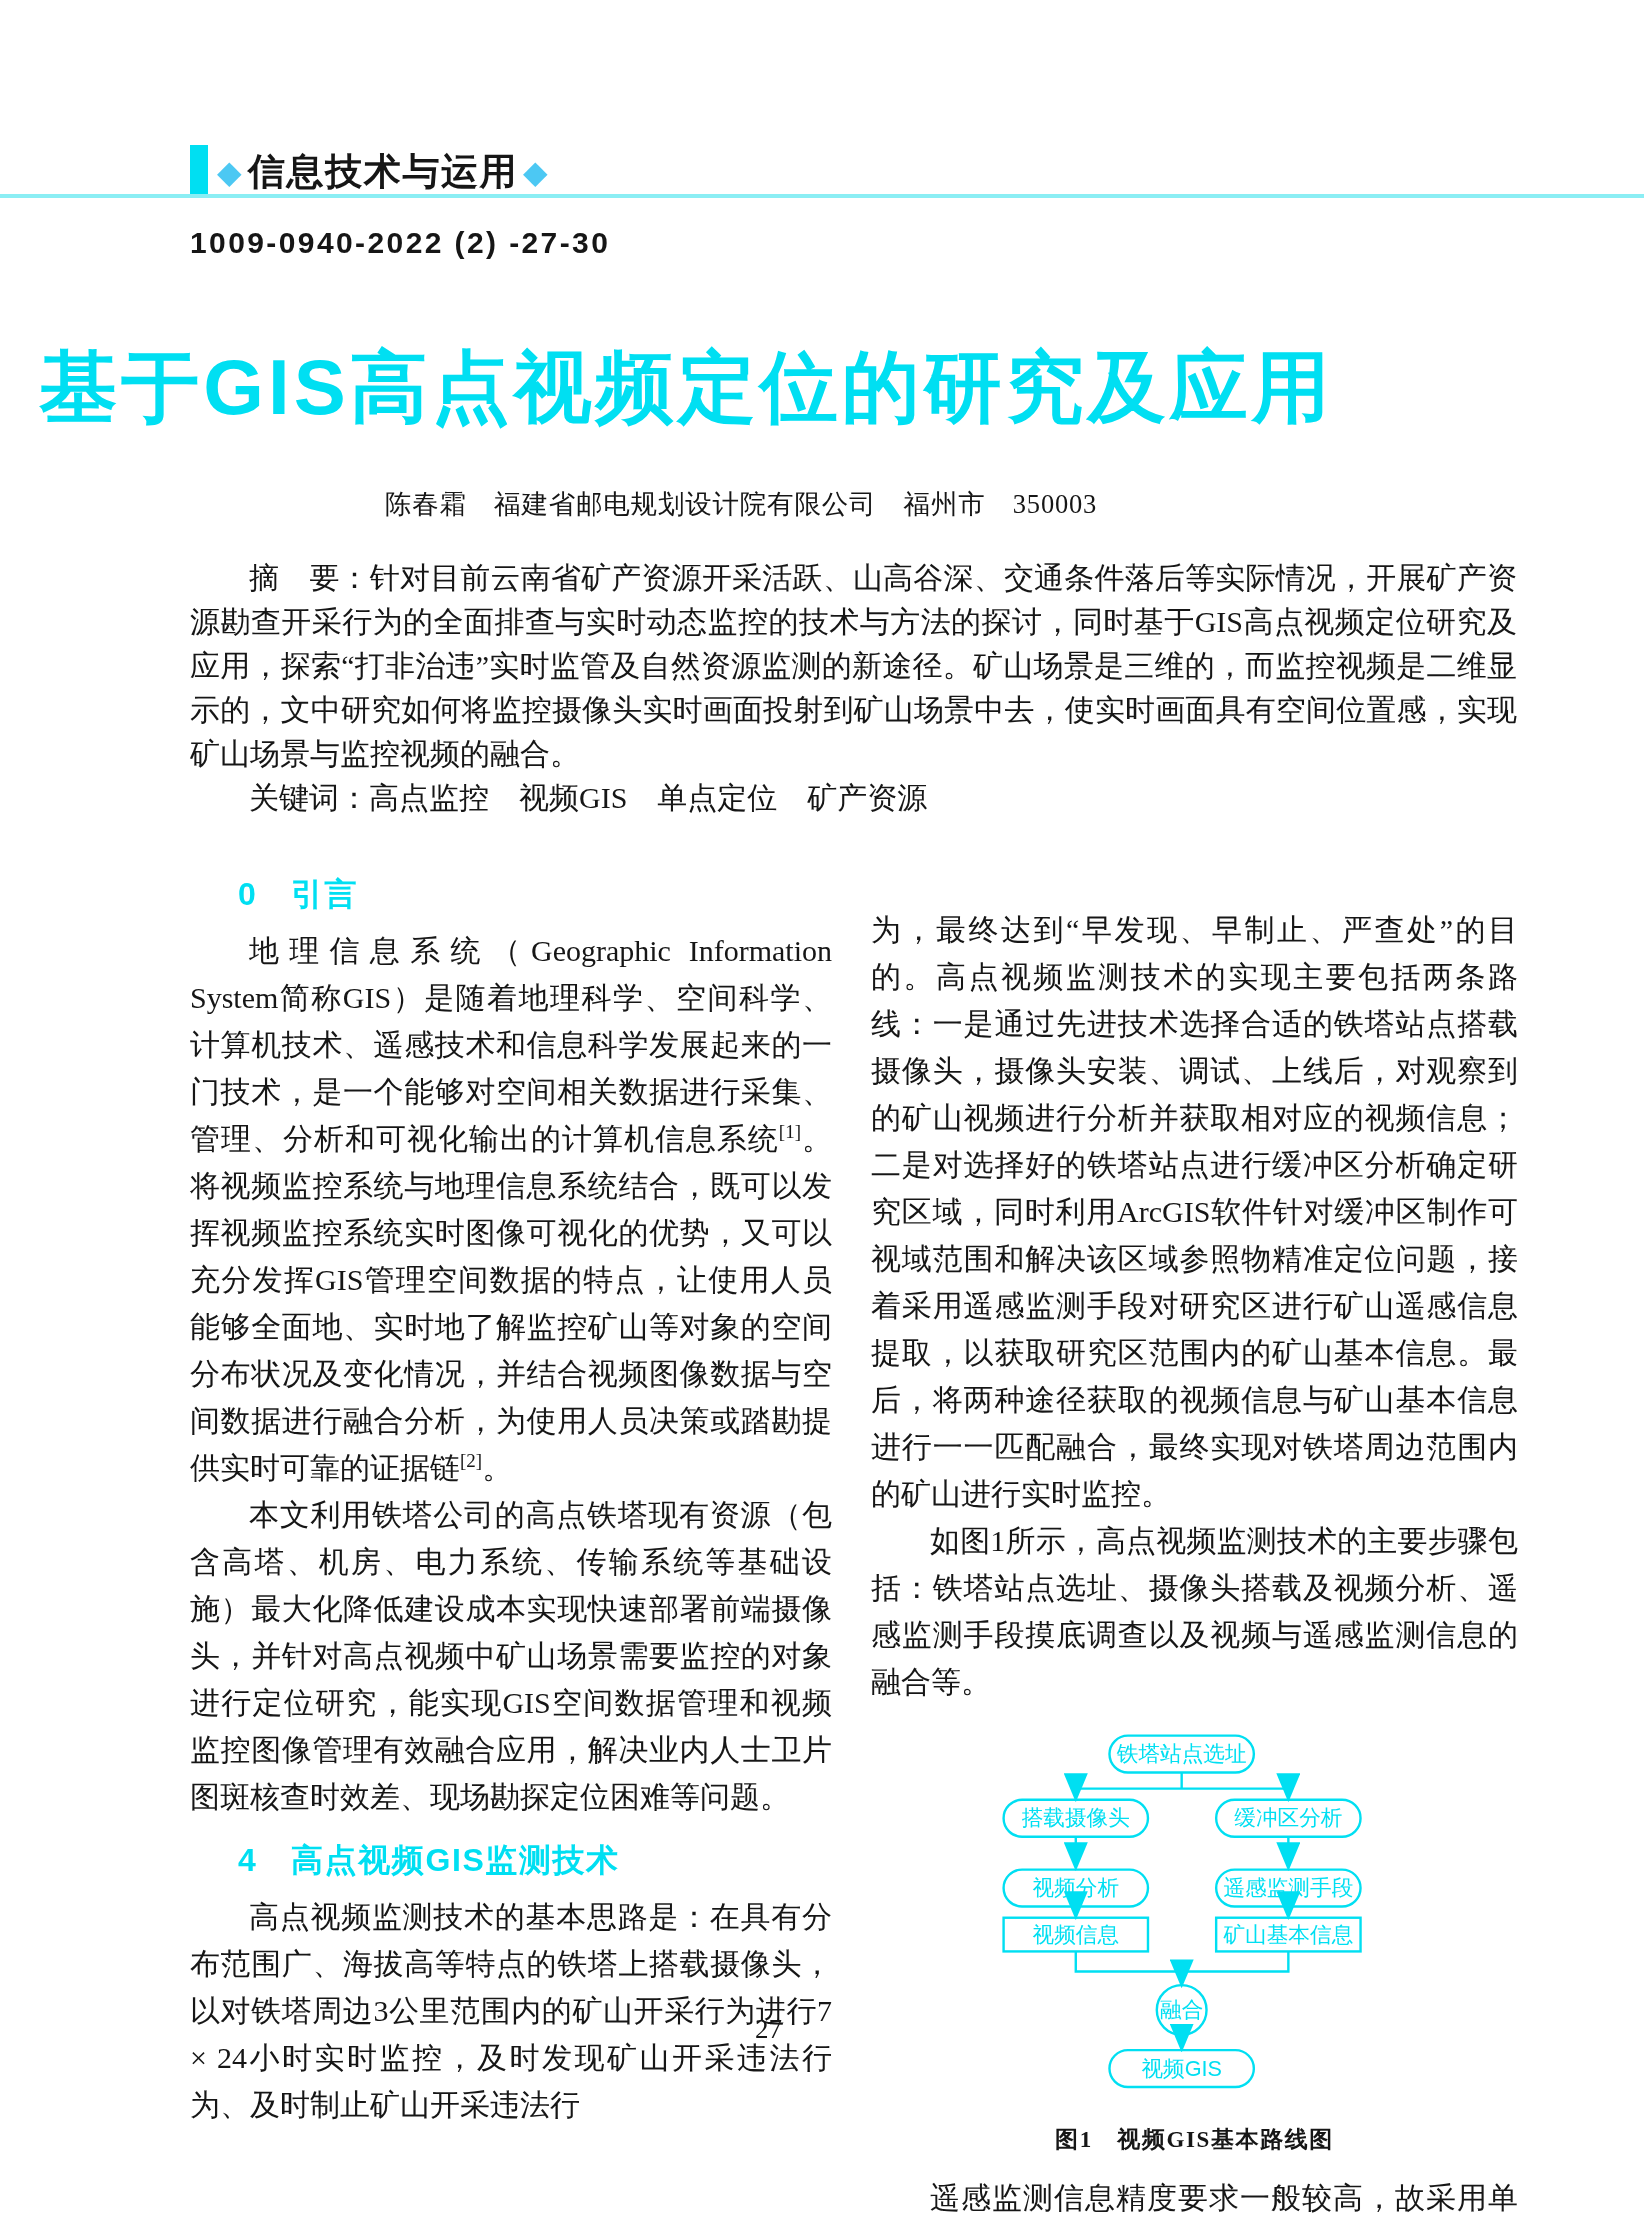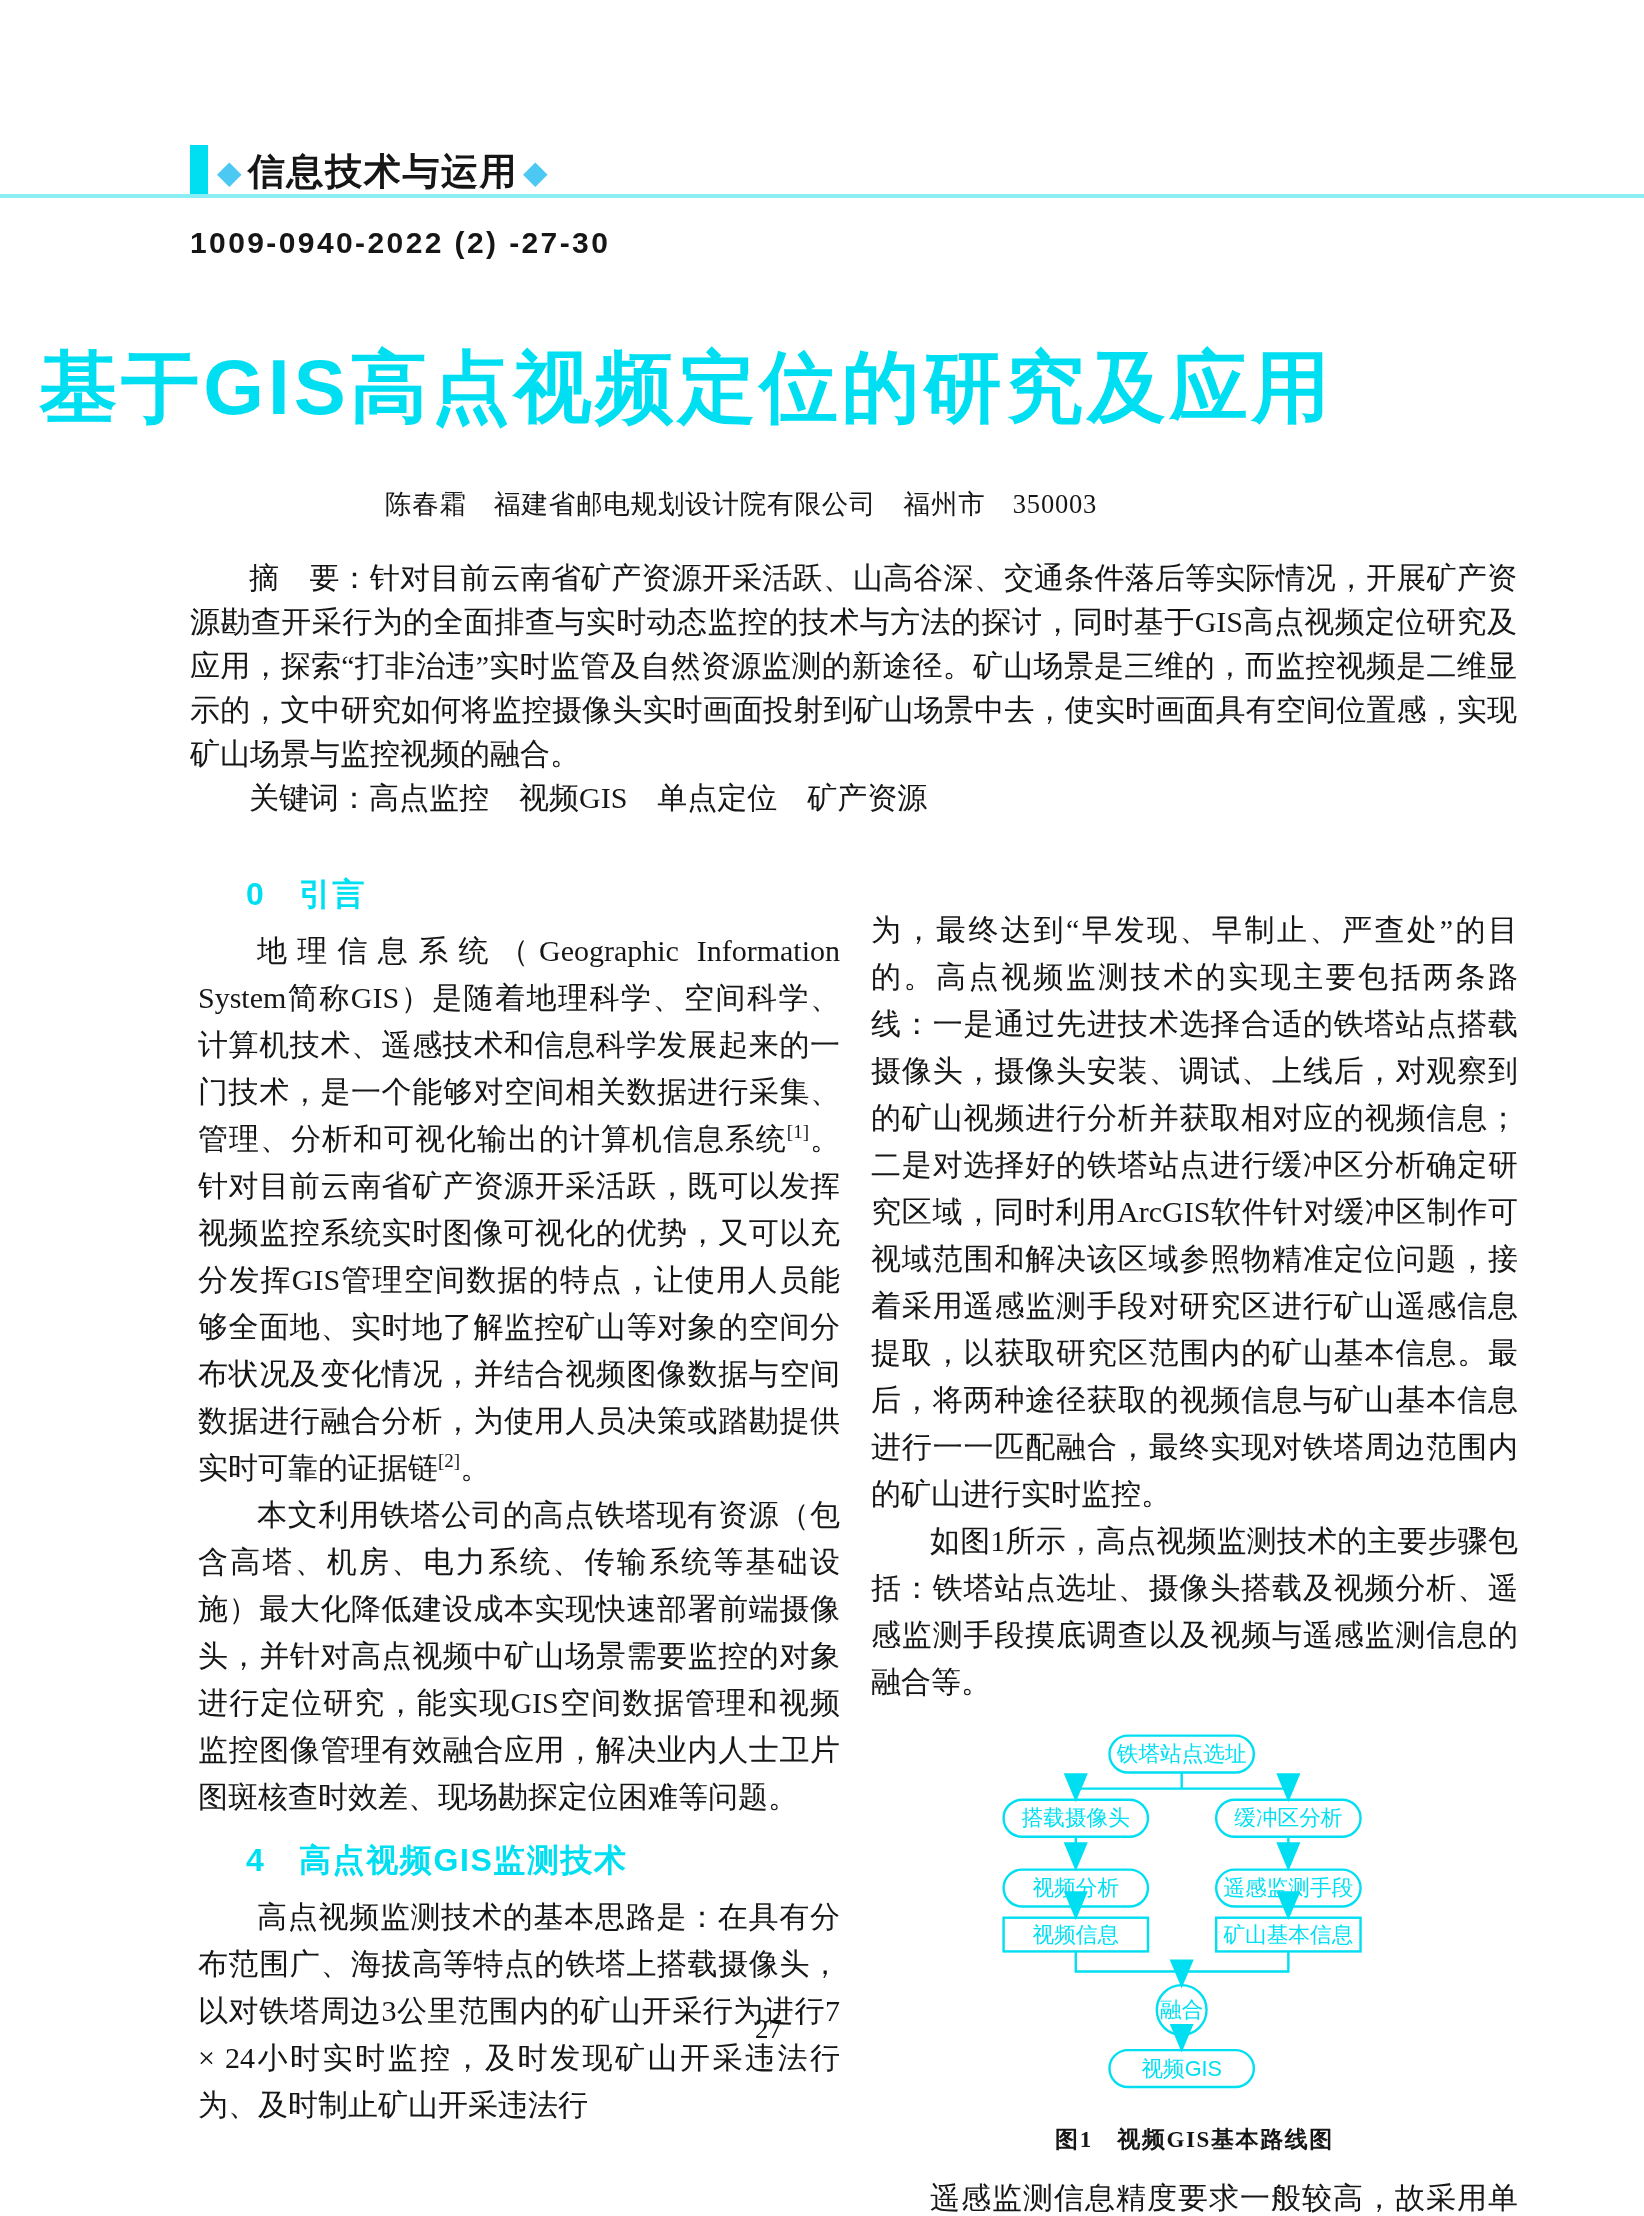--- a/index.html
+++ b/index.html
@@ -59,21 +59,21 @@
     position:absolute;left:190px;top:556px;width:1327px;
     font-size:30px;line-height:44px;text-align:justify;
   }
   .abstract-wrap p{margin:0;text-indent:59px;}
   .kw{margin-top:3.2px;}
   
   .col{
     position:absolute;
     font-size:30px;line-height:47px;text-align:justify;
   }
-  .col-left{left:190px;top:875px;width:642px;margin-left:8px;}
+  .col-left{left:190px;top:875px;width:642px;}
   .col-right{left:871px;top:906px;width:647px;}
   .col p{margin:0;text-indent:59px;}
   .col p.noindent{text-indent:0;}
   .sec-heading{
     font-family:"Liberation Sans","DejaVu Sans",sans-serif;
     font-weight:bold;font-size:32px;color:var(--cyan);
     margin:0 0 13px 48px;letter-spacing:1.6px;
     text-indent:0;line-height:39px;
   }
   .sec-heading.second{margin-top:21px;}
@@ -115,21 +115,21 @@
 <div class="paper-title">基于GIS高点视频定位的研究及应用</div>
 <div class="authors">陈春霜　福建省邮电规划设计院有限公司　福州市　350003</div>
 
 <div class="abstract-wrap">
   <p><span>摘　要：</span><span>针对目前云南省矿产资源开采活跃、山高谷深、交通条件落后等实际情况，开展矿产资源勘查开采行为的全面排查与实时动态监控的技术与方法的探讨，同时基于GIS高点视频定位研究及应用，探索“打非治违”实时监管及自然资源监测的新途径。矿山场景是三维的，而监控视频是二维显示的，文中研究如何将监控摄像头实时画面投射到矿山场景中去，使实时画面具有空间位置感，实现矿山场景与监控视频的融合。</span></p>
   <p class="kw"><span>关键词：</span><span>高点监控　视频GIS　单点定位　矿产资源</span></p>
 </div>
 
 <div class="col col-left">
   <div class="sec-heading">0　引言</div>
-  <p><span>地理信息系统（Geographic Information System简称GIS）是随着地理科学、空间科学、计算机技术、遥感技术和信息科学发展起来的一门技术，是一个能够对空间相关数据进行采集、管理、分析和可视化输出的计算机信息系统</span><sup class="ref">[1]</sup><span>。针对目前云南省矿产资源开采活跃，既可以发挥视频监控系统实时图像可视化的优势，又可以充分发挥GIS管理空间数据的特点，让使用人员能够全面地、实时地了解监控矿山等对象的空间分布状况及变化情况，并结合视频图像数据与空间数据进行融合分析，为使用人员决策或踏勘提供实时可靠的证据链</span><sup class="ref">[2]</sup><span>。</span></p>
+  <p><span>地理信息系统（Geographic Information System简称GIS）是随着地理科学、空间科学、计算机技术、遥感技术和信息科学发展起来的一门技术，是一个能够对空间相关数据进行采集、管理、分析和可视化输出的计算机信息系统</span><sup class="ref">[1]</sup><span>。将视频监控系统与地理信息系统结合，既可以发挥视频监控系统实时图像可视化的优势，又可以充分发挥GIS管理空间数据的特点，让使用人员能够全面地、实时地了解监控矿山等对象的空间分布状况及变化情况，并结合视频图像数据与空间数据进行融合分析，为使用人员决策或踏勘提供实时可靠的证据链</span><sup class="ref">[2]</sup><span>。</span></p>
   <p>本文利用铁塔公司的高点铁塔现有资源（包含高塔、机房、电力系统、传输系统等基础设施）最大化降低建设成本实现快速部署前端摄像头，并针对高点视频中矿山场景需要监控的对象进行定位研究，能实现GIS空间数据管理和视频监控图像管理有效融合应用，解决业内人士卫片图斑核查时效差、现场勘探定位困难等问题。</p>
   <div class="sec-heading second">4　高点视频GIS监测技术</div>
   <p>高点视频监测技术的基本思路是：在具有分布范围广、海拔高等特点的铁塔上搭载摄像头，以对铁塔周边3公里范围内的矿山开采行为进行7 × 24小时实时监控，及时发现矿山开采违法行为、及时制止矿山开采违法行</p>
 </div>
 
 <div class="col col-right">
   <p class="noindent">为，最终达到“早发现、早制止、严查处”的目的。高点视频监测技术的实现主要包括两条路线：一是通过先进技术选择合适的铁塔站点搭载摄像头，摄像头安装、调试、上线后，对观察到的矿山视频进行分析并获取相对应的视频信息；二是对选择好的铁塔站点进行缓冲区分析确定研究区域，同时利用ArcGIS软件针对缓冲区制作可视域范围和解决该区域参照物精准定位问题，接着采用遥感监测手段对研究区进行矿山遥感信息提取，以获取研究区范围内的矿山基本信息。最后，将两种途径获取的视频信息与矿山基本信息进行一一匹配融合，最终实现对铁塔周边范围内的矿山进行实时监控。</p>
   <p>如图1所示，高点视频监测技术的主要步骤包括：铁塔站点选址、摄像头搭载及视频分析、遥感监测手段摸底调查以及视频与遥感监测信息的融合等。</p>
 
   <div class="flow-wrap">

